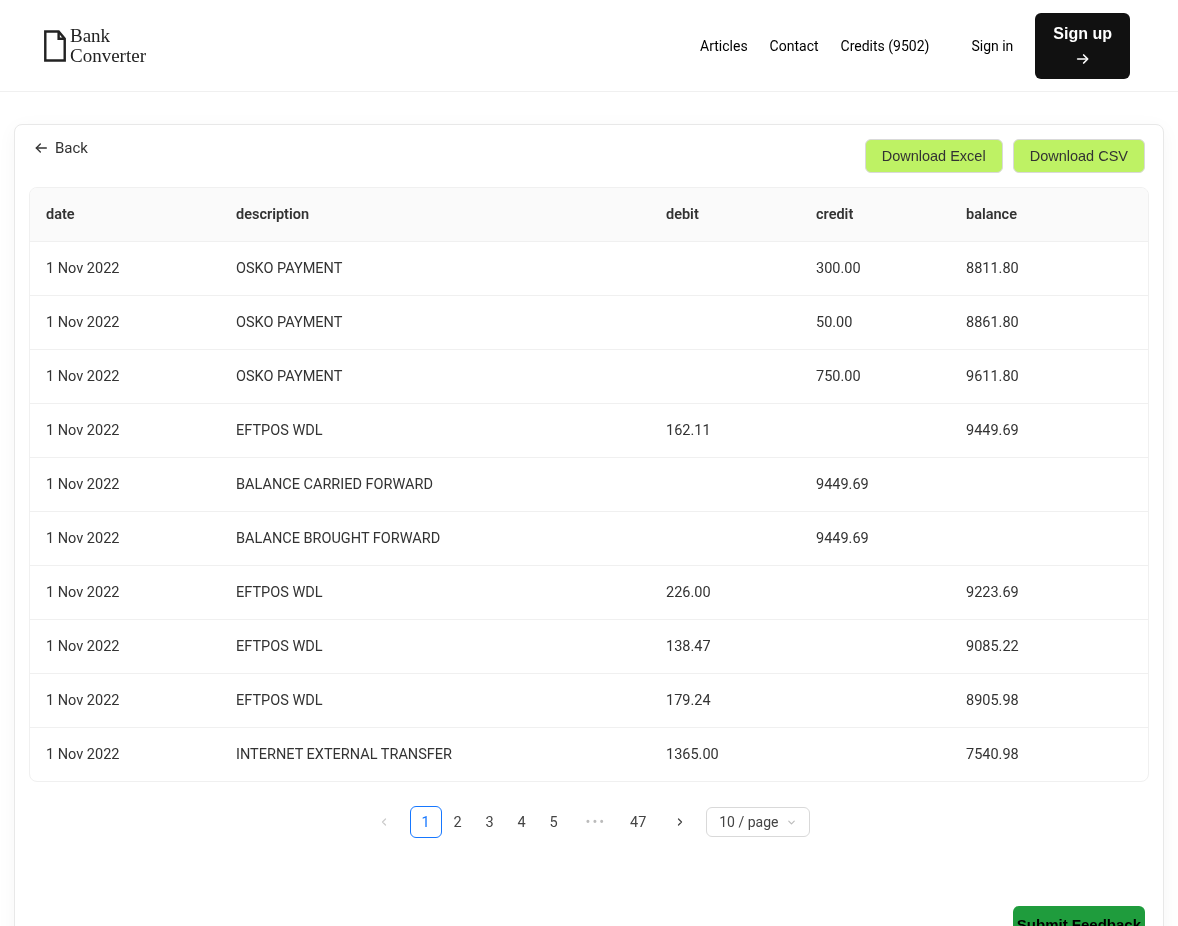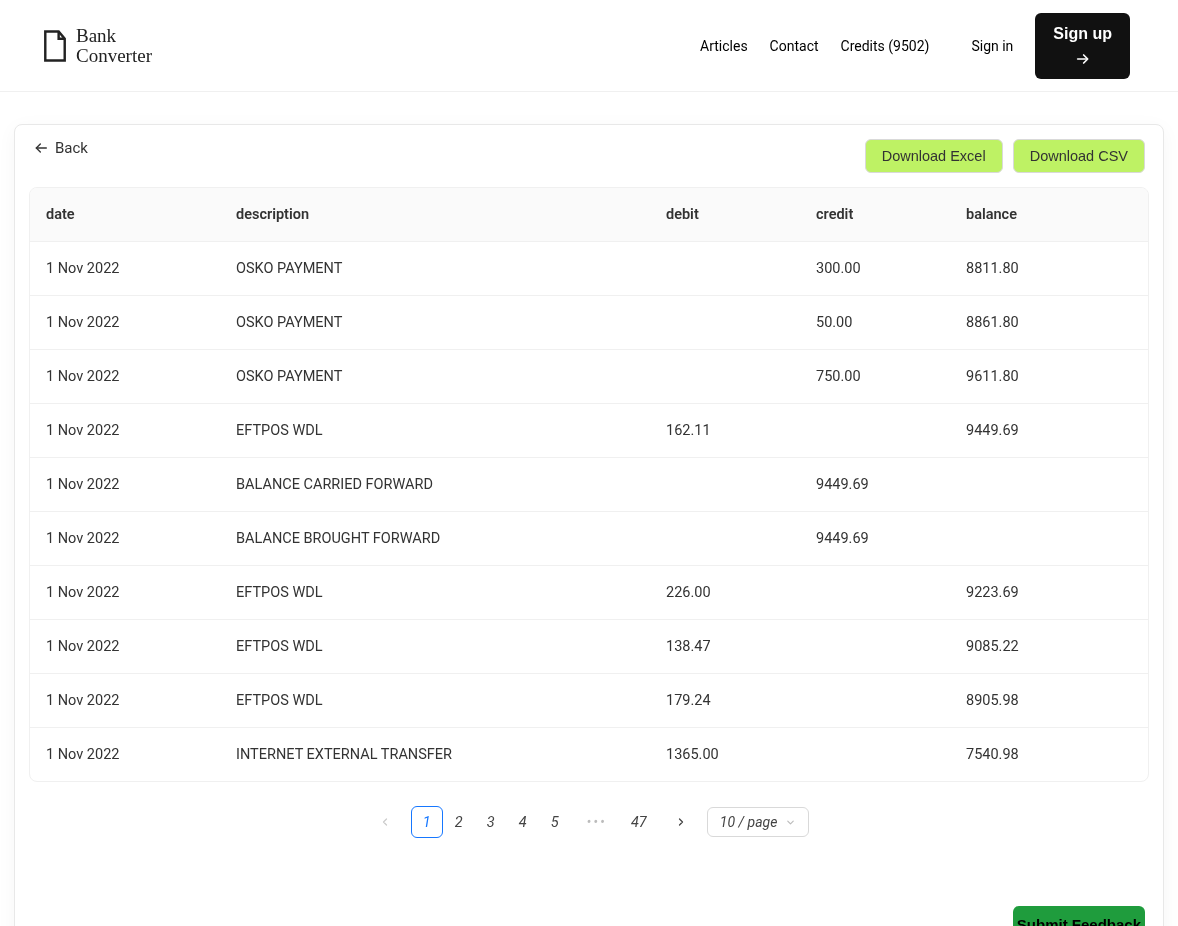--- a/index.html
+++ b/index.html
@@ -17,21 +17,20 @@
     display: flex;
     align-items: center;
     justify-content: space-between;
     padding: 0 48px 0 40px;
     border-bottom: 1px solid #f0f0f0;
     background: #fff;
   }
   .logo {
     display: flex;
     align-items: center;
-    gap: 6px;
     justify-content: flex-end;
   }
   .logo svg { display: block; }
   .logo-text {
     font-family: Georgia, "Times New Roman", serif;
     font-size: 19px;
     line-height: 1.05;
     color: #222;
   }
   .nav {
@@ -126,21 +125,20 @@
   .col-credit { width: 150px; }
   .col-balance { width: auto; }
 
   
   .pagination {
     display: flex;
     align-items: center;
     justify-content: center;
     gap: 10px;
     padding: 24px 0 10px 0;
-    font-style: italic;
   }
   .page-item {
     min-width: 32px;
     height: 32px;
     display: inline-flex;
     align-items: center;
     justify-content: center;
     border-radius: 6px;
     font-size: 14.5px;
     color: #444;

